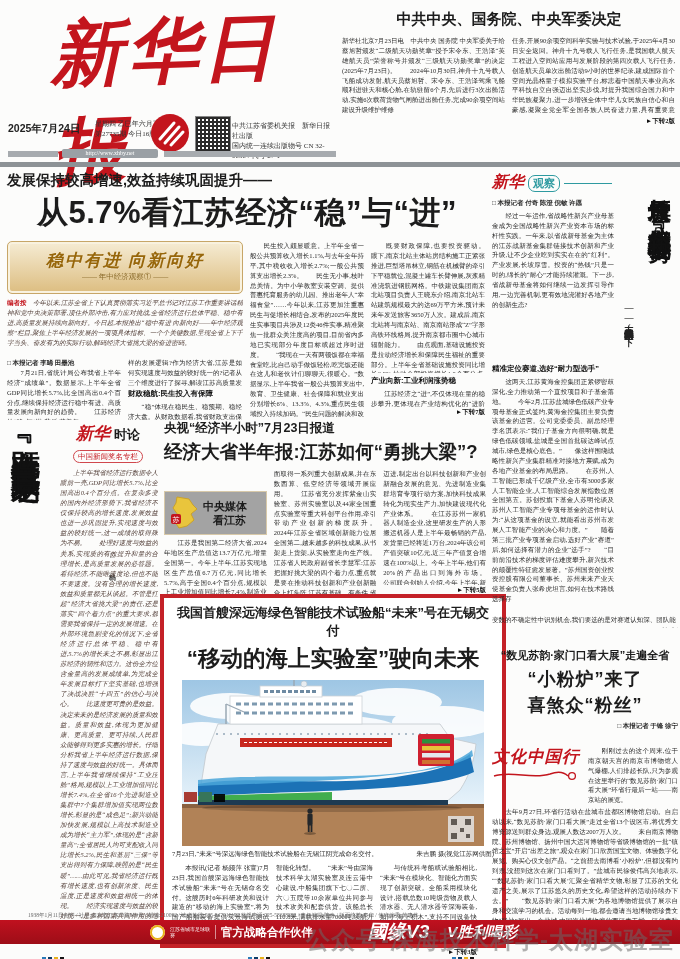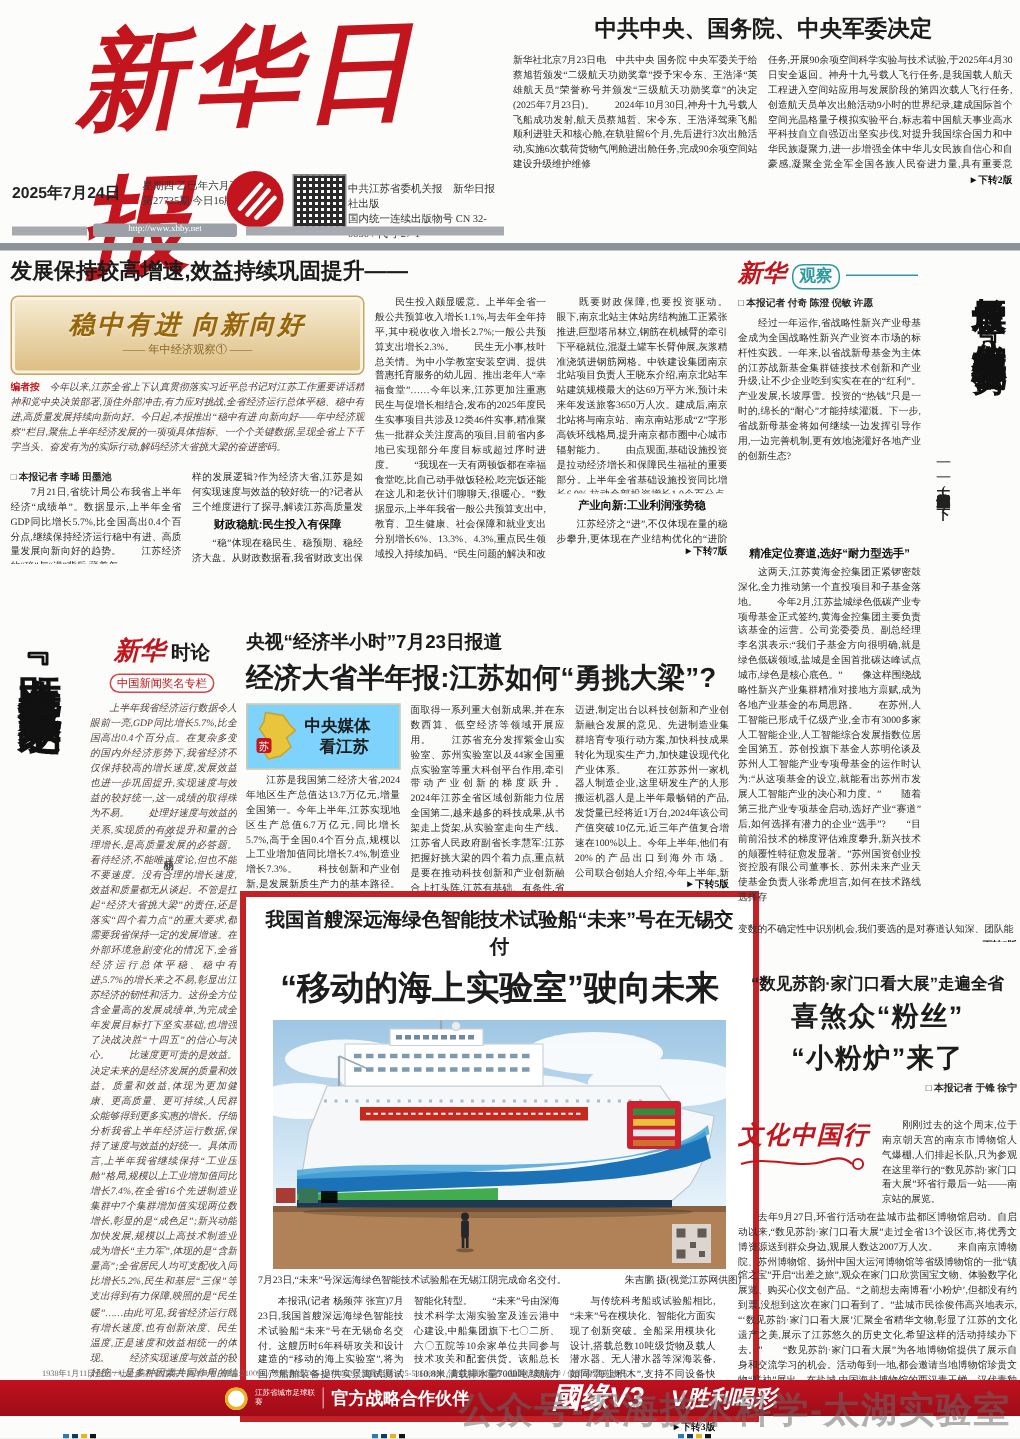--- a/index.html
+++ b/index.html
@@ -7,21 +7,21 @@
         overflow:hidden;font-family:"Liberation Serif",serif;color:#1c1c1c;}
   .abs{position:absolute;}
   .sans{font-family:"Liberation Sans",sans-serif;}
   .b{font-weight:700;}
   .ctr{text-align:center;}
   .micro{font-size:6.5px;line-height:1.52;text-align:justify;color:#2b2b2b;overflow:hidden;}
   .micro-i{font-size:6.5px;line-height:1.55;text-align:justify;color:#54403a;font-style:italic;overflow:hidden;}
   .jump{font-weight:700;color:#111;}
   .cols{display:flex;gap:7px;}
   .vtext{writing-mode:vertical-rl;text-orientation:upright;}
-  .subhead{font-family:"Liberation Sans",sans-serif;font-weight:700;font-size:7.5px;text-align:center;margin:3px 0;color:#111;}
+  .subhead{font-family:"Liberation Sans",sans-serif;font-weight:700;font-size:7.5px;text-align:left;margin:3px 0;color:#111;}
   .divider{background:#8d9296;}
   
   .mast-title{font-size:72px;line-height:1.35;font-weight:700;font-style:italic;color:#c3151d;
               letter-spacing:4px;transform:rotate(-2deg);font-family:"Liberation Serif",serif;}
   .tiny{font-size:7px;line-height:1.45;color:#333;}
   .graybar{background:#a7abaf;height:6px;}
   .urlpill{background:#9aa0a5;color:#fff;font-size:6px;text-align:center;line-height:9px;border-radius:2px;}
   .qr{background-image:
       repeating-linear-gradient(0deg,#2a2a2a 0 2px,transparent 2px 4px),
       repeating-linear-gradient(90deg,#2a2a2a 0 2px,#fff 2px 4px);}
@@ -32,21 +32,21 @@
                text-shadow:0 1px 0 #fff4;}
   .ribbon-sub{font-size:7.5px;color:#8a6a2a;}
   .ed-label{color:#c3151d;font-weight:700;font-style:normal;}
   
   .pill-red{border:1px solid #d0474d;border-radius:7px;color:#c3151d;font-size:7.5px;
             padding:0 4px;line-height:11px;display:inline-block;}
   .guancha-box{border:1.5px solid #2e9aa0;border-radius:7px;color:#2e9aa0;font-weight:700;
                font-size:11px;padding:0 4px;line-height:15px;display:inline-block;
                font-family:"Liberation Sans",sans-serif;}
   .script-red{color:#c3151d;font-weight:700;font-style:italic;font-family:"Liberation Serif",serif;}
-  .cctv-badge{border:1px solid #d8c9a9;background:#7dd3fc;display:flex;align-items:center;gap:4px;padding:2px 4px;}
+  .cctv-badge{border:1px solid #d8c9a9;background:#a3a3a3;display:flex;align-items:center;gap:4px;padding:2px 4px;margin-top:22px;}
   
   .redbox{border:4px solid #c42127;background:#fff;}
   
   .footbar{background:linear-gradient(#c0111f,#9d0d17);color:#fff;display:flex;align-items:center;}
   .dots span{display:inline-block;width:4px;height:4px;margin-right:2px;}
   .wm{font-family:"Liberation Sans",sans-serif;font-weight:700;color:rgba(105,105,105,.52);
       white-space:nowrap;letter-spacing:1px;}
 </style>
 </head>
 <body>
@@ -93,20 +93,21 @@
         <div class="micro" style="height:80px;">任务,开展90余项空间科学实验与技术试验,于2025年4月30日安全返回。神舟十九号载人飞行任务,是我国载人航天工程进入空间站应用与发展阶段的第四次载人飞行任务,创造航天员单次出舱活动9小时的世界纪录,建成国际首个空间光晶格量子模拟实验平台,标志着中国航天事业高水平科技自立自强迈出坚实步伐,对提升我国综合国力和中华民族凝聚力,进一步增强全体中华儿女民族自信心和自豪感,凝聚全党全军全国各族人民奋进力量,具有重要意义。</div>
         <div class="micro jump" style="text-align:right;">►下转2版</div>
       </div>
     </div>
   </div>
 
   <div class="abs divider" style="left:0;top:162px;width:680px;height:5px;"></div>
 
   <div class="abs" style="left:7px;top:171px;width:480px;height:247px;">
     <div class="sans b" style="font-size:14.5px;">发展保持较高增速,效益持续巩固提升——</div>
+    <div class="sans b ctr" style="font-size:31px;margin-top:2px;letter-spacing:.5px;">从5.7%看江苏经济“稳”与“进”</div>
     <div class="cols" style="margin-top:7px;height:178px;">
 
       <div style="width:236px;">
         <div class="ribbon ctr" style="height:44px;padding-top:7px;">
           <div class="ribbon-text">稳中有进 向新向好</div>
           <div class="ribbon-sub">—— 年中经济观察① ——</div>
         </div>
         <div class="micro-i" style="height:56px;margin-top:4px;">
           <span class="ed-label">编者按</span><span>　今年以来,江苏全省上下认真贯彻落实习近平总书记对江苏工作重要讲话精神和党中央决策部署,顶住外部冲击,有力应对挑战,全省经济运行总体平稳、稳中有进,高质量发展持续向新向好。今日起,本报推出“稳中有进 向新向好——年中经济观察”栏目,聚焦上半年经济发展的一项项具体指标、一个个关键数据,呈现全省上下千字当头、奋发有为的实际行动,解码经济大省挑大梁的奋进密码。</span>
         </div>
@@ -282,22 +283,22 @@
       <span class="micro">变数的不确定性中识别机会,我们要选的是对赛道认知深、团队能扛住压力的“耐力型选手”。”苏明表示。</span>
       <span class="micro jump" style="float:right;">►下转7版</span>
     </div>
 
     <div class="vtext abs b" style="left:152px;top:8px;height:452px;font-size:23px;font-family:'Liberation Serif',serif;color:#111;letter-spacing:1px;">长坡厚雪,怎样发挥『耐心资本』优势?</div>
     <div class="vtext abs" style="left:130px;top:130px;height:300px;font-size:9px;color:#222;font-weight:700;">——省战略性新兴产业母基金一周年观察(下)</div>
   </div>
 
   <div class="abs" style="left:492px;top:648px;width:186px;height:262px;">
     <div class="sans b ctr" style="font-size:11px;">“数见苏韵·家门口看大展”走遍全省</div>
+    <div class="sans b ctr" style="font-size:18px;margin-top:4px;letter-spacing:1px;">“小粉炉”来了</div>
     <div class="sans b ctr" style="font-size:18px;margin-top:2px;letter-spacing:1px;">喜煞众“粉丝”</div>
-    <div class="sans b ctr" style="font-size:18px;margin-top:4px;letter-spacing:1px;">“小粉炉”来了</div>
     <div class="micro b" style="text-align:right;margin-top:4px;">□ 本报记者 于锋 徐宁</div>
     <div style="display:flex;gap:6px;margin-top:15px;">
       <div style="width:90px;">
         <div class="script-red" style="font-size:16.5px;letter-spacing:1px;">文化中国行</div>
         <svg width="86" height="14" viewBox="0 0 86 14">
           <path d="M2,8 C20,2 40,12 58,6 C66,3 72,4 76,8" fill="none" stroke="#c3151d" stroke-width="1.4"></path>
           <circle cx="80" cy="8" r="3.4" fill="none" stroke="#c3151d" stroke-width="1.3"></circle>
         </svg>
       </div>
       <div class="micro" style="width:90px;height:58px;">　　刚刚过去的这个周末,位于南京朝天宫的南京市博物馆人气爆棚,人们排起长队,只为参观在这里举行的“数见苏韵·家门口看大展”环省行最后一站——南京站的展览。</div>

